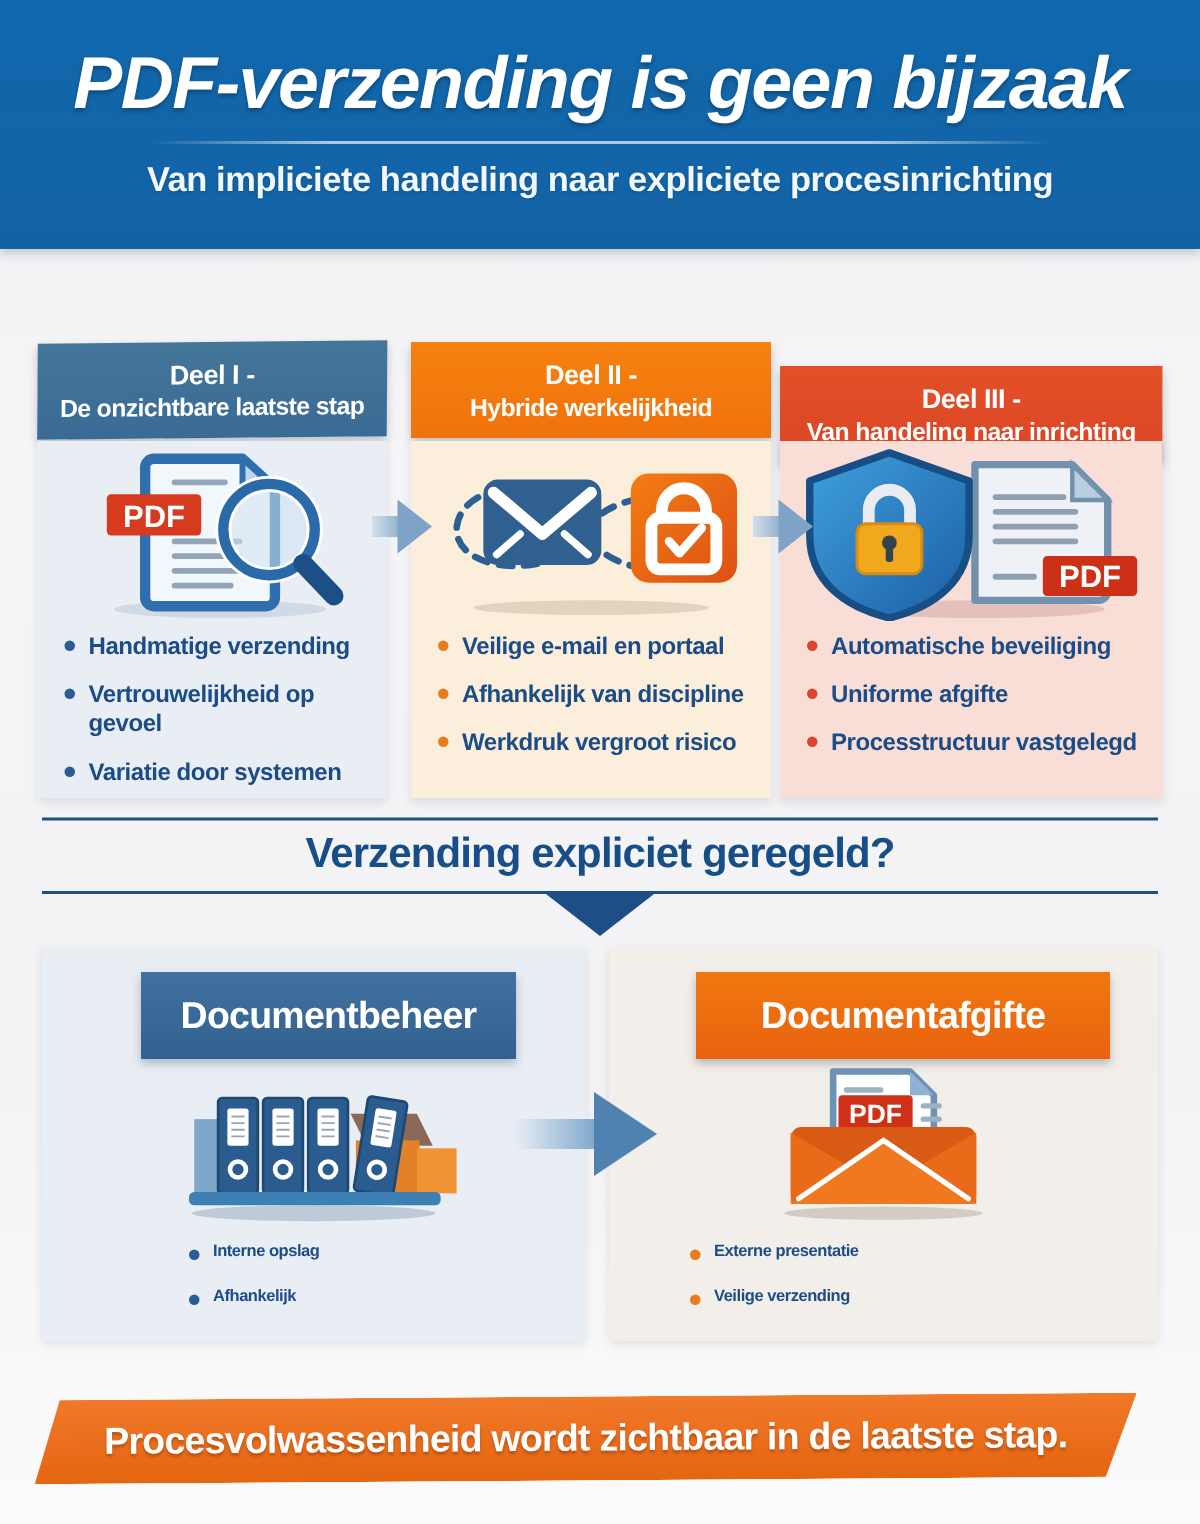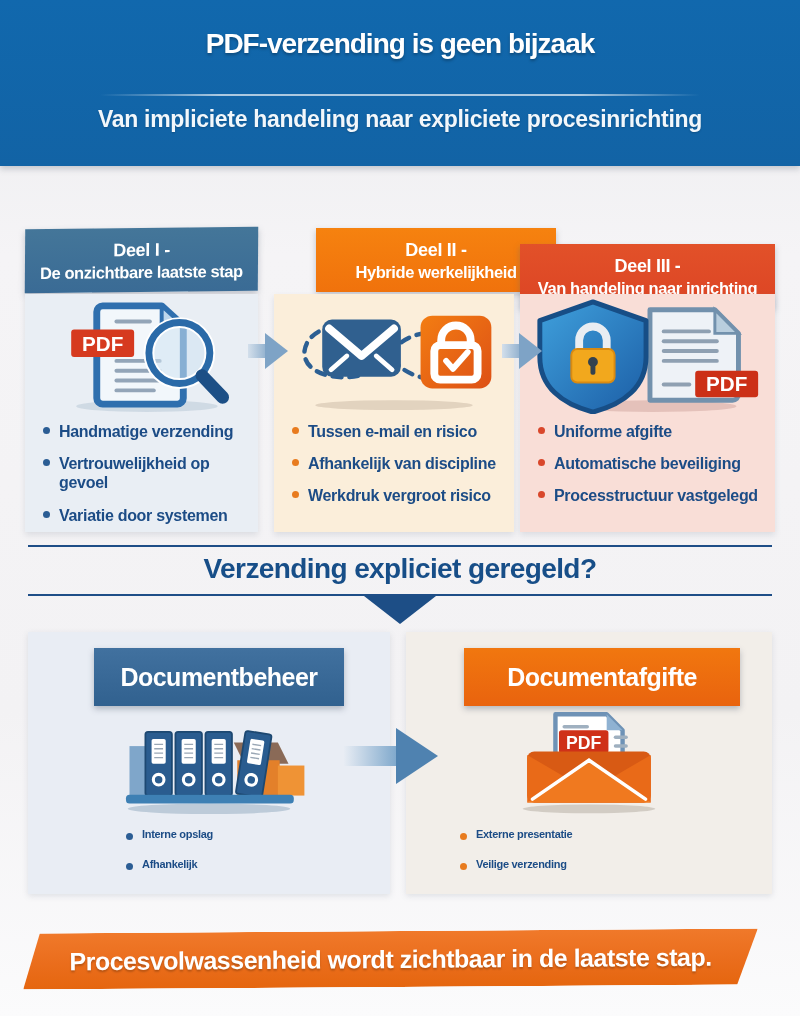--- a/index.html
+++ b/index.html
@@ -11,43 +11,44 @@
   }
 
   
   .hero {
     position:absolute; left:0; top:0; width:800px; height:166px;
     background:linear-gradient(180deg,#1168ad 0%,#1263a5 100%);
     box-shadow:0 3px 6px rgba(60,70,90,.25);
   }
   .hero-title {
     position:absolute; left:0; top:28px; width:100%; text-align:center;
-    color:#fff; font-size:28px; font-weight:bold; letter-spacing:-1px;
+    color:#fff; font-size:49px; font-weight:bold; letter-spacing:-1px;
     text-shadow:0 2px 3px rgba(0,0,0,.28);
+    font-style:italic;
   }
   .hero-rule {
     position:absolute; left:100px; top:94px; width:600px; height:2px;
     background:linear-gradient(90deg,rgba(255,255,255,0),rgba(255,255,255,.65) 20%,rgba(255,255,255,.65) 80%,rgba(255,255,255,0));
   }
   .hero-sub {
     position:absolute; left:0; top:106px; width:100%; text-align:center;
     color:#f2f7fb; font-size:23px; font-weight:600; letter-spacing:-.3px;
     text-shadow:0 1px 2px rgba(0,0,0,.2);
   }
 
   
   .col-header {
     position:absolute; height:64px; color:#fff; text-align:center;
     display:flex; flex-direction:column; justify-content:center;
     font-weight:bold; box-shadow:0 3px 6px rgba(90,100,120,.35);
   }
   .col-header .l1 { font-size:18px; line-height:1.35; letter-spacing:-.3px; }
   .col-header .l2 { font-size:16.5px; line-height:1.25; letter-spacing:-.4px; }
   .ch1 { left:25px;  top:228px; width:233px; background:linear-gradient(180deg,#447699,#3a6b95); transform:skewX(-1deg) rotate(-.6deg); }
-  .ch2 { left:274px; top:228px; width:240px; background:linear-gradient(180deg,#f6820f,#f0720c);margin-left:42px; }
+  .ch2 { left:274px; top:228px; width:240px; background:linear-gradient(180deg,#f6820f,#f0720c); }
   .ch3 { left:520px; top:228px; width:255px; background:linear-gradient(180deg,#e25129,#dc4424);margin-top:16px; }
 
   .panel-body {
     position:absolute; top:294px; height:238px;
     box-shadow:0 3px 6px rgba(120,130,150,.2);
   }
   .pb1 { left:25px;  width:233px; background:#e9eef4; }
   .pb2 { left:274px; width:240px; background:#fbeeda; }
   .pb3 { left:520px; width:255px; background:#f9ded7; }
 
@@ -188,21 +189,21 @@
         <path d="M51 75 L67 61 M113 75 L97 61" stroke="#fff" stroke-width="5" fill="none" stroke-linecap="round"></path>
         <rect x="142" y="20" width="72" height="74" rx="12" fill="url(#og)"></rect>
         <path d="M163 50 v-5 a15 15 0 0 1 30 0 v5" stroke="#fff" stroke-width="8" fill="none" stroke-linecap="round"></path>
         <rect x="156" y="50" width="44" height="35" rx="6" fill="none" stroke="#fff" stroke-width="8"></rect>
         <path d="M168 66 l7 8 l15 -17" stroke="#fff" stroke-width="6" fill="none" stroke-linecap="round" stroke-linejoin="round"></path>
       </svg>
     </div>
     <div class="bullets">
       <div class="bullet">
         <span class="dot dot-orange"></span>
-        <span>Tussen e-mail en risico</span>
+        <span>Veilige e-mail en portaal</span>
         </div>
       <div class="bullet">
         <span class="dot dot-orange"></span>
         <span>Afhankelijk van discipline</span>
         </div>
       <div class="bullet">
         <span class="dot dot-orange"></span>
         <span>Werkdruk vergroot risico</span>
         </div>
     </div>
@@ -234,25 +235,25 @@
         <path d="M64 6 L118 25 V62 C118 92 96 110 64 118 C32 110 10 92 10 62 V25 Z" fill="url(#sh)" stroke="#174e86" stroke-width="5" stroke-linejoin="round"></path>
         <path d="M50 54 v-9 a14 14 0 0 1 28 0 v9" stroke="#e9edf2" stroke-width="8" fill="none"></path>
         <rect x="42" y="54" width="44" height="34" rx="6" fill="#f2a81d" stroke="#d88a12" stroke-width="2"></rect>
         <circle cx="64" cy="67" r="5" fill="#33424f"></circle>
         <rect x="61.5" y="67" width="5" height="13" rx="2" fill="#33424f"></rect>
       </svg>
     </div>
     <div class="bullets">
       <div class="bullet">
         <span class="dot dot-red"></span>
+        <span>Automatische beveiliging</span>
+        </div>
+      <div class="bullet">
+        <span class="dot dot-red"></span>
         <span>Uniforme afgifte</span>
-        </div>
-      <div class="bullet">
-        <span class="dot dot-red"></span>
-        <span>Automatische beveiliging</span>
         </div>
       <div class="bullet">
         <span class="dot dot-red"></span>
         <span>Processtructuur vastgelegd</span>
         </div>
     </div>
   </div>
 
   <div class="harrow" style="left:248px; top:333px;">
     <i class="tail"></i>

